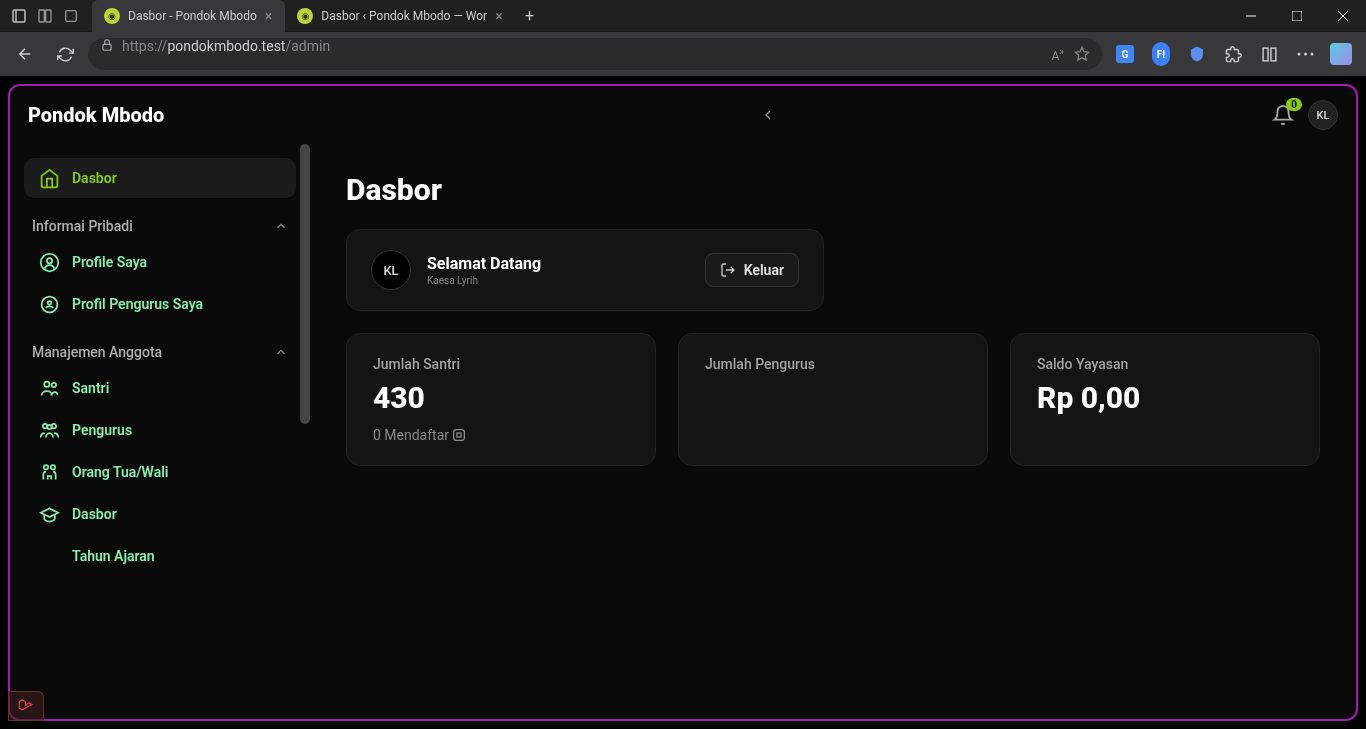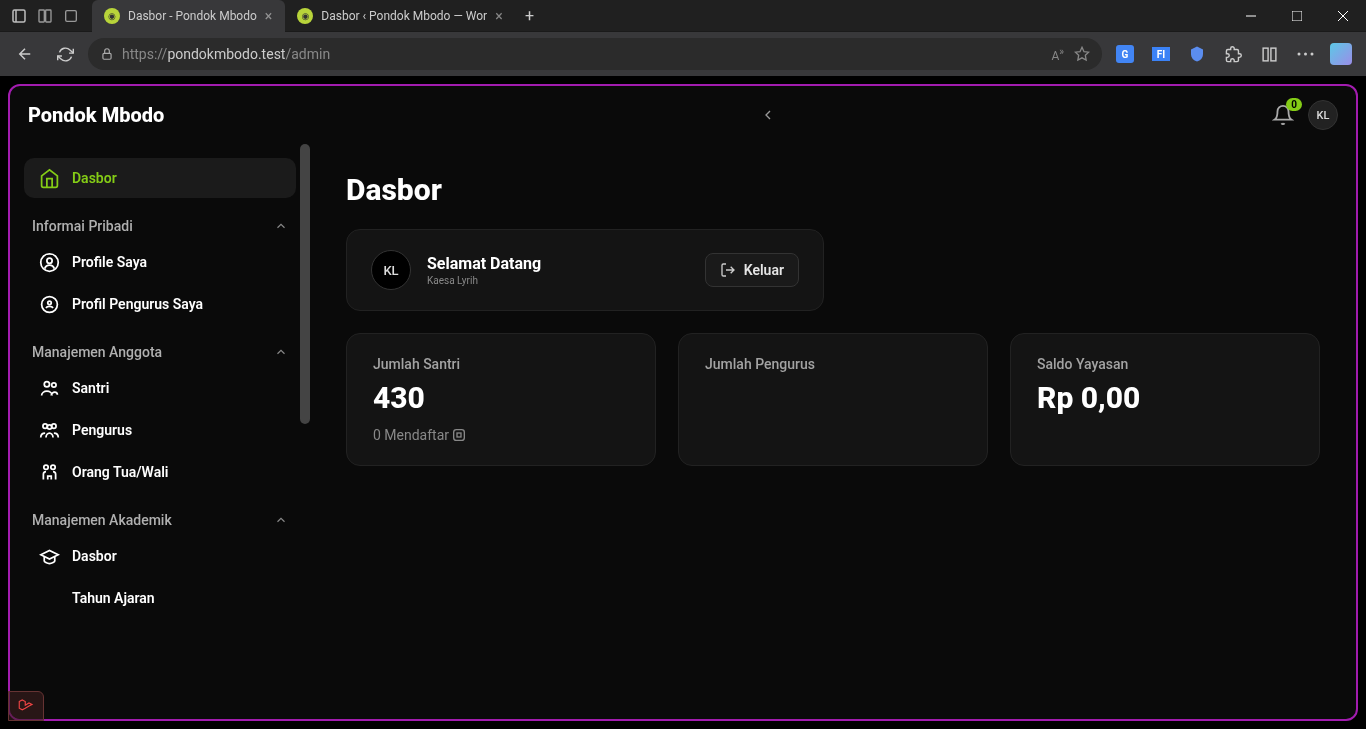--- a/index.html
+++ b/index.html
@@ -9,42 +9,42 @@
 .win-icon{width:22px;height:22px;display:flex;align-items:center;justify-content:center;color:#fff;opacity:.7}
 .tab{height:32px;display:flex;align-items:center;padding:0 12px;gap:8px;color:#ccc;font-size:12px;max-width:240px;border-right:1px solid transparent;position:relative;cursor:pointer}
 .tab.active{background:#38383a;border-radius:6px 6px 0 0}
 .tab-favicon{width:16px;height:16px;border-radius:50%;background:#b8d43a;display:flex;align-items:center;justify-content:center;font-size:9px;color:#333}
 .tab-close{opacity:.6;font-size:14px;margin-left:auto}
 .new-tab{width:28px;height:28px;display:flex;align-items:center;justify-content:center;color:#ccc;font-size:16px;cursor:pointer}
 .window-controls{margin-left:auto;display:flex}
 .win-ctrl{width:46px;height:32px;display:flex;align-items:center;justify-content:center;color:#fff;cursor:pointer}
 .toolbar{width:100%;height:44px;background:#38383a;display:flex;align-items:center;padding:0 8px;gap:6px}
 .tb-btn{width:34px;height:34px;display:flex;align-items:center;justify-content:center;color:#ccc;cursor:pointer;border-radius:4px}
-.url-bar{flex:1;height:32px;background:#2b2b2b;border-radius:16px;display:flex;align-items:center;padding:0 12px;gap:8px;color:#aaa;font-size:14px}
+.url-bar{flex:1;height:32px;background:#2b2b2b;border-radius:16px;display:flex;padding:0 12px;gap:8px;color:#aaa;font-size:14px}
 .url-text{color:#ccc}
 .url-text .faded{color:#888}
 .right-icons{display:flex;gap:2px;align-items:center}
 .ext-icon{width:34px;height:34px;display:flex;align-items:center;justify-content:center;cursor:pointer;color:#ccc;font-size:13px}
 .ext-g{width:18px;height:18px;background:#4285f4;border-radius:3px;display:flex;align-items:center;justify-content:center;color:#fff;font-size:10px;font-weight:bold}
-.ext-f{width:18px;height:14px;background:#3b82f6;border-radius:0;display:flex;align-items:center;justify-content:center;color:#fff;font-size:10px;font-weight:bold}
+.ext-f{width:18px;height:24px;background:#3b82f6;border-radius:9px;display:flex;align-items:center;justify-content:center;color:#fff;font-size:10px;font-weight:bold}
 .ext-copilot{width:22px;height:22px;background:linear-gradient(135deg,#5cc8e6,#9b8de8);border-radius:4px}
 
 .app{width:100%;height:653px;background:#000;padding:8px;display:flex;flex-direction:column}
 .app-inner{flex:1;background:#0a0a0a;border-radius:12px;overflow:hidden;display:flex;flex-direction:column;border:2px solid #a21caf}
 .header{height:58px;display:flex;align-items:center;padding:0 18px;gap:16px}
 .brand{font-size:20px;font-weight:800;color:#fff;margin-right:auto;padding-right:40px}
 .collapse-btn{width:36px;height:36px;display:flex;align-items:center;justify-content:center;color:#999;cursor:pointer;margin-left:60px}
 .hdr-right{margin-left:auto;display:flex;align-items:center;gap:14px}
 .bell{position:relative;color:#aaa;cursor:pointer}
 .badge{position:absolute;top:-6px;right:-8px;background:#84cc16;color:#000;font-size:10px;font-weight:bold;border-radius:8px;padding:1px 5px}
 .avatar{width:30px;height:30px;border-radius:50%;background:#222;color:#ddd;display:flex;align-items:center;justify-content:center;font-size:11px;font-weight:500;border:1px solid #333;cursor:pointer}
 .body{flex:1;display:flex;overflow:hidden}
 .sidebar{width:300px;background:#0a0a0a;padding:14px 14px 0;overflow-y:auto;position:relative}
 .sb-scroll{position:absolute;right:0;top:0;width:10px;height:280px;background:#444;border-radius:5px}
-.nav-item{display:flex;align-items:center;gap:12px;padding:9px 14px;border-radius:10px;color:#ffffff;font-size:14px;font-weight:600;cursor:pointer;margin-bottom:2px}
+.nav-item{display:flex;align-items:center;gap:12px;padding:9px 14px;border-radius:10px;color:#86efac;font-size:14px;font-weight:600;cursor:pointer;margin-bottom:2px}
 .nav-item.active{background:#1b1b1b;color:#84cc16}
 .nav-item .nav-icon{width:22px;height:22px;display:flex;align-items:center;justify-content:center;color:inherit}
 .nav-section{margin-top:20px;margin-bottom:8px;display:flex;align-items:center;justify-content:space-between;padding:0 8px;cursor:pointer}
 .nav-section-label{color:#b0b0b0;font-size:14px;font-weight:500}
 .chev{color:#888}
 .main{flex:1;padding:28px 36px;overflow-y:auto}
 .page-title{color:#fff;font-size:30px;font-weight:800;margin-bottom:22px}
 .welcome-card{background:#141414;border:1px solid #222;border-radius:14px;padding:20px 24px;display:flex;align-items:center;gap:16px;max-width:478px;margin-bottom:22px}
 .welcome-avatar{width:40px;height:40px;border-radius:50%;background:#000;color:#ddd;display:flex;align-items:center;justify-content:center;font-size:13px;font-weight:500;border:1px solid #333}
 .welcome-text .title{color:#fff;font-size:16px;font-weight:700}
@@ -268,28 +268,20 @@
           <span class="nav-icon">
               <svg width="21" height="21" viewBox="0 0 24 24" fill="none" stroke="currentColor" stroke-width="2">
                 <circle cx="8" cy="6" r="2.5"></circle>
                 <circle cx="16" cy="6" r="2.5"></circle>
                 <path d="M5 20v-6a3 3 0 013-3M19 20v-6a3 3 0 00-3-3M10 20v-4h4v4"></path>
               </svg>
             </span>
           <span>Orang Tua/Wali</span>
         </div>
 
-        <div class="nav-section">
-          <span class="nav-section-label">Manajemen Akademik</span>
-          <span class="chev">
-              <svg width="14" height="14" viewBox="0 0 24 24" fill="none" stroke="currentColor" stroke-width="2">
-                <path d="M18 15l-6-6-6 6"></path>
-              </svg>
-            </span>
-        </div>
         <div class="nav-item">
           <span class="nav-icon">
               <svg width="21" height="21" viewBox="0 0 24 24" fill="none" stroke="currentColor" stroke-width="2">
                 <path d="M22 10L12 5 2 10l10 5 10-5z"></path>
                 <path d="M6 12v5c0 1 3 3 6 3s6-2 6-3v-5"></path>
               </svg>
             </span>
           <span>Dasbor</span>
         </div>
         <div class="nav-item">

